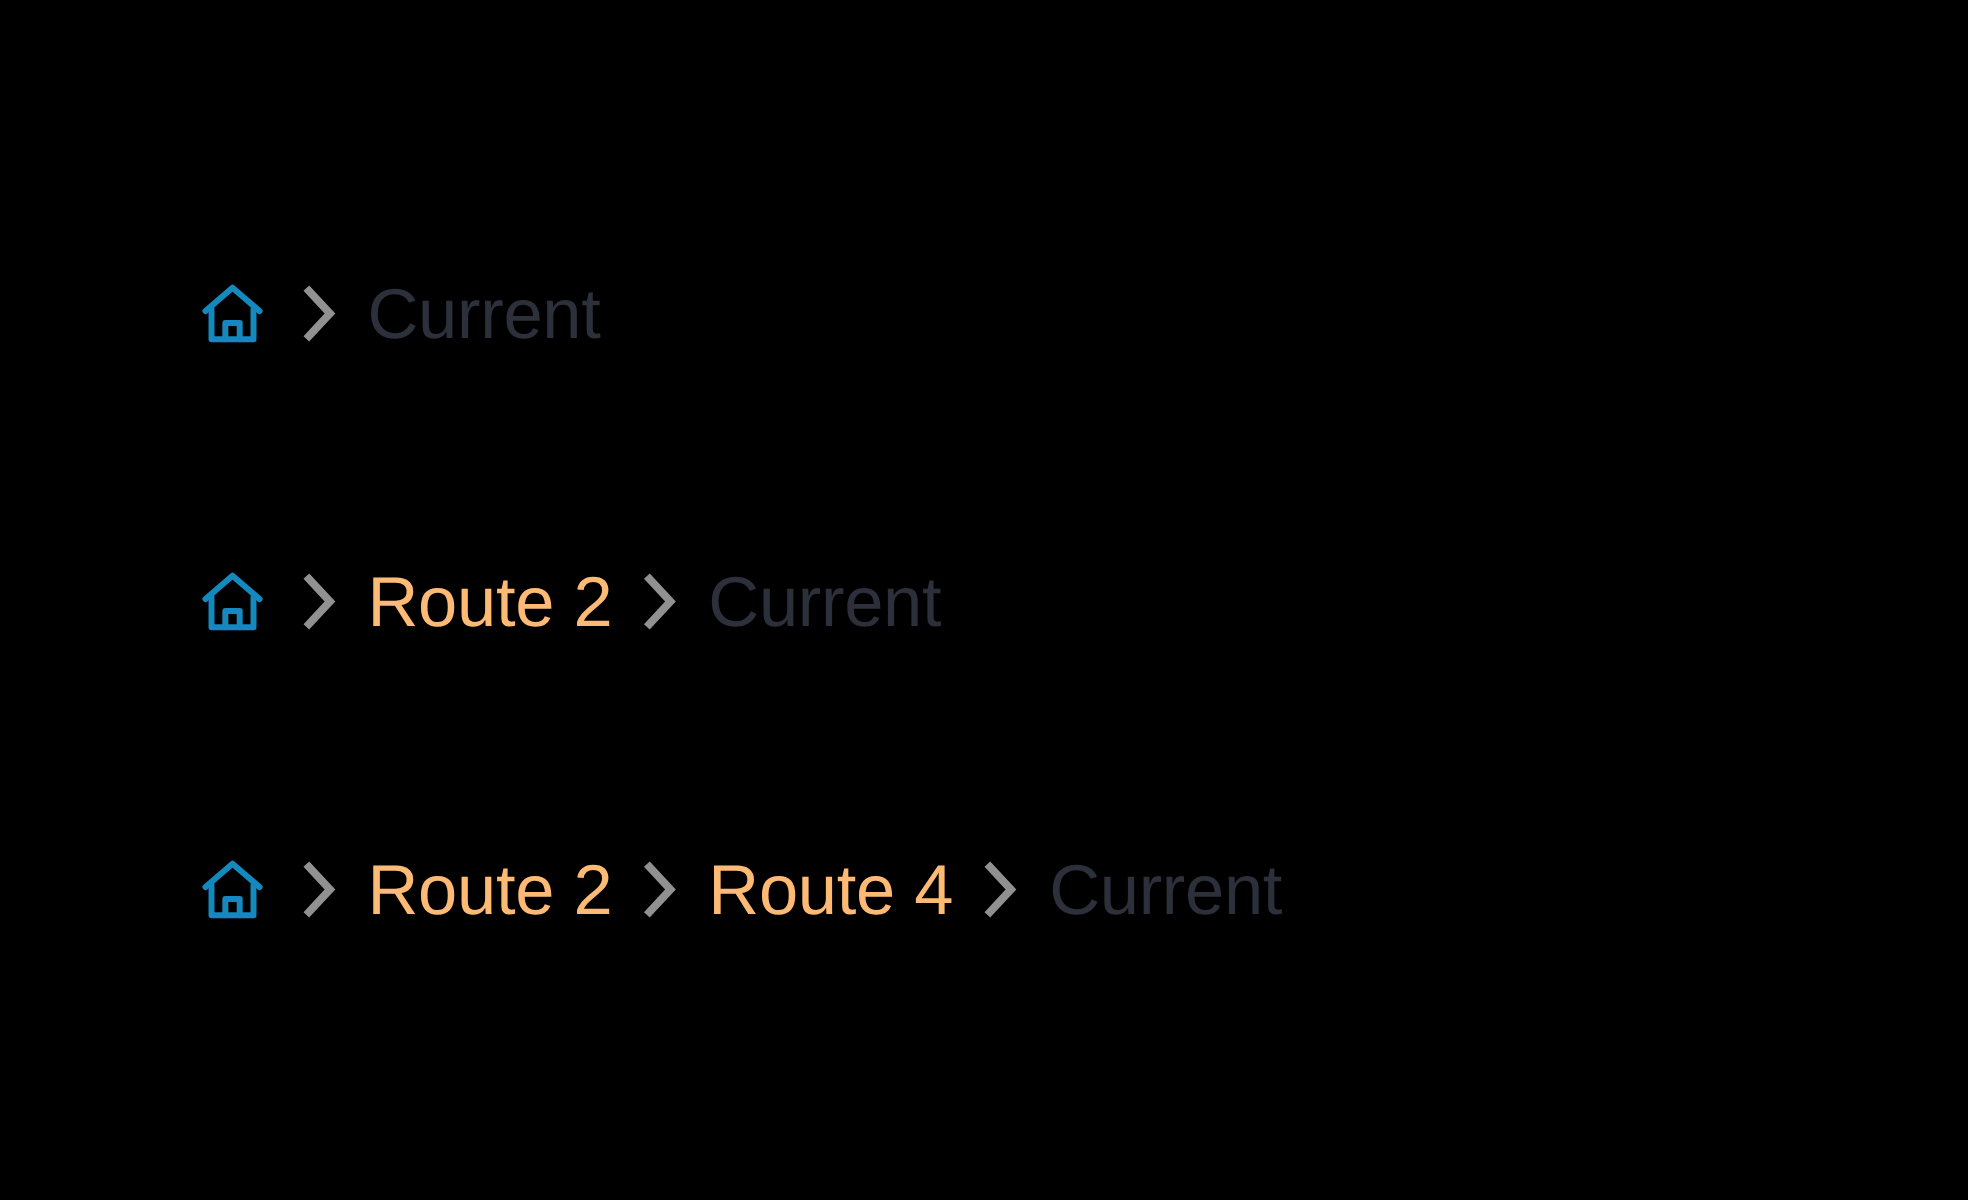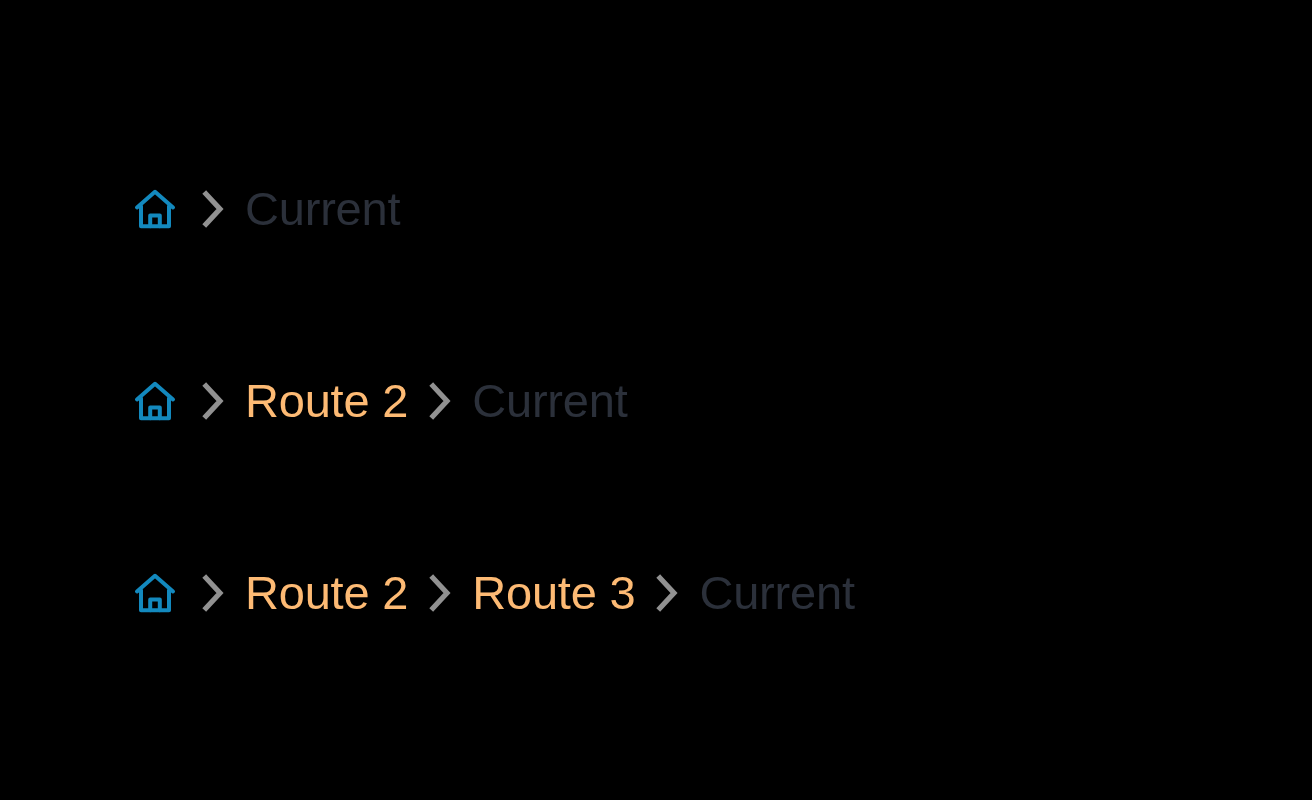--- a/index.html
+++ b/index.html
@@ -167,21 +167,21 @@
       <span class="crumb-label link">Route 2</span>
     </span>
     <span class="separator">
       <span>
         <svg viewBox="0 0 12 20" fill="none" stroke="#919191" stroke-width="2.6" stroke-linecap="square" stroke-linejoin="miter">
           <path d="M2.5 2.5 9.5 10 2.5 17.5"></path>
         </svg>
       </span>
     </span>
     <span class="crumb">
-      <span class="crumb-label link">Route 3</span>
+      <span class="crumb-label link">Route 4</span>
     </span>
     <span class="separator">
       <span>
         <svg viewBox="0 0 12 20" fill="none" stroke="#919191" stroke-width="2.6" stroke-linecap="square" stroke-linejoin="miter">
           <path d="M2.5 2.5 9.5 10 2.5 17.5"></path>
         </svg>
       </span>
     </span>
     <span class="crumb">
       <span class="crumb-label current">Current</span>

